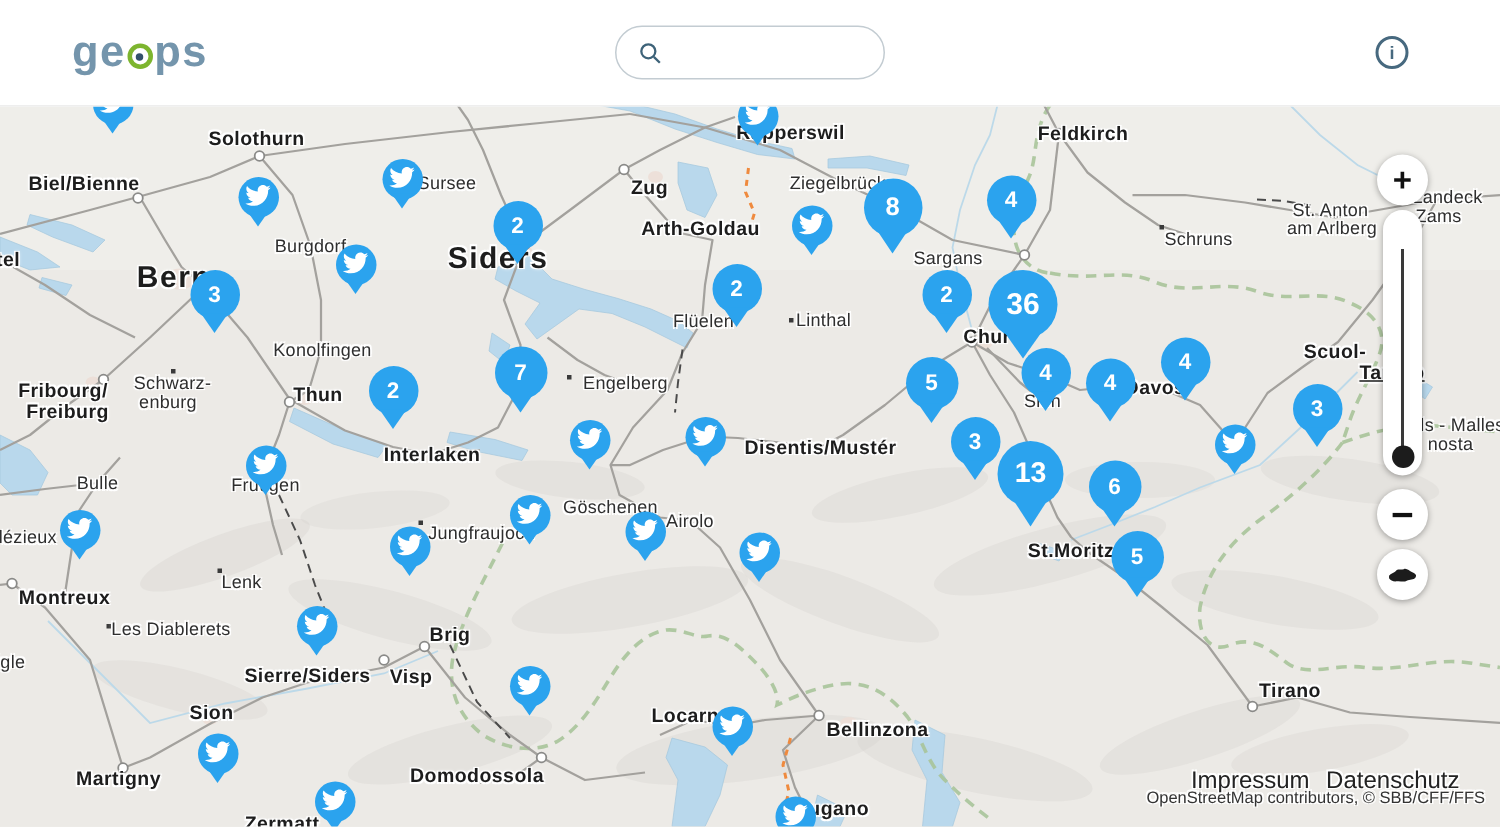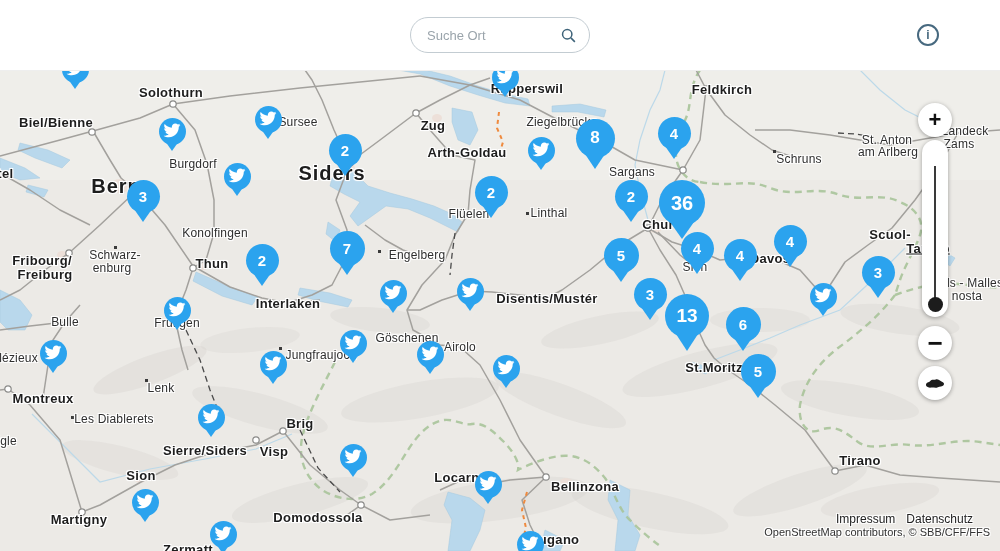--- a/index.html
+++ b/index.html
@@ -53,21 +53,21 @@
   .zoom-in{left:918px;top:103px;}
   .zoom-out{left:918px;top:326px;font-size:26px;}
   .fit-ch{left:918px;top:366px;}
   .slider{left:922px;top:140px;width:26px;height:177px;border-radius:13px;cursor:pointer;}
   .slider .line{position:absolute;left:12px;top:26px;width:1.5px;height:132px;background:#3a3a3a;}
   .slider .handle{position:absolute;left:5.5px;top:157px;width:15px;height:15px;background:#1c1c1c;
                   border-radius:50%;cursor:grab;}
 
   
   .foot-links{position:absolute;top:512px;right:27px;display:flex;gap:11px;z-index:25;
-              font-size:12px;color:#222;
+              font-size:16px;color:#222;
               text-shadow:-1px -1px 0 #fff,1px -1px 0 #fff,-1px 1px 0 #fff,1px 1px 0 #fff;}
   .foot-links span{cursor:pointer;}
   .attribution{position:absolute;top:526px;right:10px;z-index:25;font-size:11px;color:#333;
                text-shadow:-1px -1px 0 #fff,1px -1px 0 #fff,-1px 1px 0 #fff,1px 1px 0 #fff;}
 </style>
 </head>
 <body>
 
 <div class="map">
   <svg class="base" width="1000" height="481" viewBox="0 0 1000 481">
@@ -228,21 +228,21 @@
       <div class="lbl town" style="left: 79px; top: 449px;">Martigny</div>
       <div class="lbl town" style="left: 188px; top: 479px;">Zermatt</div>
       <div class="lbl town" style="left: 318px; top: 447px;">Domodossola</div>
       <div class="lbl town" style="left: 461px; top: 407px;">Locarno</div>
       <div class="lbl town" style="left: 585px; top: 416px;">Bellinzona</div>
       <div class="lbl town" style="left: 555px; top: 469px;">Lugano</div>
       <div class="lbl town" style="left: 860px; top: 390px;">Tirano</div>
       <div class="lbl town" style="left: 722px; top: 19px;">Feldkirch</div>
       <div class="lbl town" style="left: 527px; top: 18px;">Rapperswil</div>
       <div class="lbl village" style="left: 298px; top: 52px;">Sursee</div>
-      <div class="lbl village" style="left: 193px; top: 94px;">Burgdorf</div>
+      <div class="lbl village" style="left: 207px; top: 94px;">Burgdorf</div>
       <div class="lbl village" style="left: 215px; top: 163px;">Konolfingen</div>
       <div class="lbl village" style="left: 115px; top: 185px;">Schwarz-</div>
       <div class="lbl village" style="left: 112px; top: 198px;">enburg</div>
       <div class="lbl village" style="left: 65px; top: 252px;">Bulle</div>
       <div class="lbl village" style="left: 11px; top: 288px;">Palézieux</div>
       <div class="lbl village" style="left: 3px; top: 371px;">Aigle</div>
       <div class="lbl village" style="left: 161px; top: 318px;">Lenk</div>
       <div class="lbl village" style="left: 114px; top: 349px;">Les Diablerets</div>
       <div class="lbl village" style="left: 177px; top: 253px;">Frutigen</div>
       <div class="lbl village" style="left: 417px; top: 185px;">Engelberg</div>
@@ -457,22 +457,28 @@
         <span class="cnt" style="font-size: 15px;">5</span>
       </div>
       <div class="marker" style="left: 861.5px; top: 185.5px; width: 33px; height: 33px; background: rgb(43, 163, 238);">
         <div class="tail" style="border-right-width: 9px; border-left-width: 9px; border-top-width: 13px; border-top-color: rgb(43, 163, 238); top: 29px;"></div>
         <span class="cnt" style="font-size: 15px;">3</span>
       </div>
     </div>
 </div>
 
 <div class="header">
+  <div class="logo">
+    <span class="txt">ge</span>
+    <span class="o-ring">
+        <span class="o-dot"></span>
+      </span>
+    <span class="txt">ps</span>
+  </div>
   <div class="searchbox">
-    <input type="text" value="" placeholder="Suche Ort" style="">
     <svg class="search-ico" viewBox="0 0 20 20">
       <circle cx="8.5" cy="8.5" r="5.5" fill="none" stroke="#3e6379" stroke-width="1.8"></circle>
       <line x1="12.8" y1="12.8" x2="17.5" y2="17.5" stroke="#3e6379" stroke-width="1.8"></line>
     </svg>
   </div>
   <div class="info-btn">
     <span>i</span>
   </div>
 </div>
 

